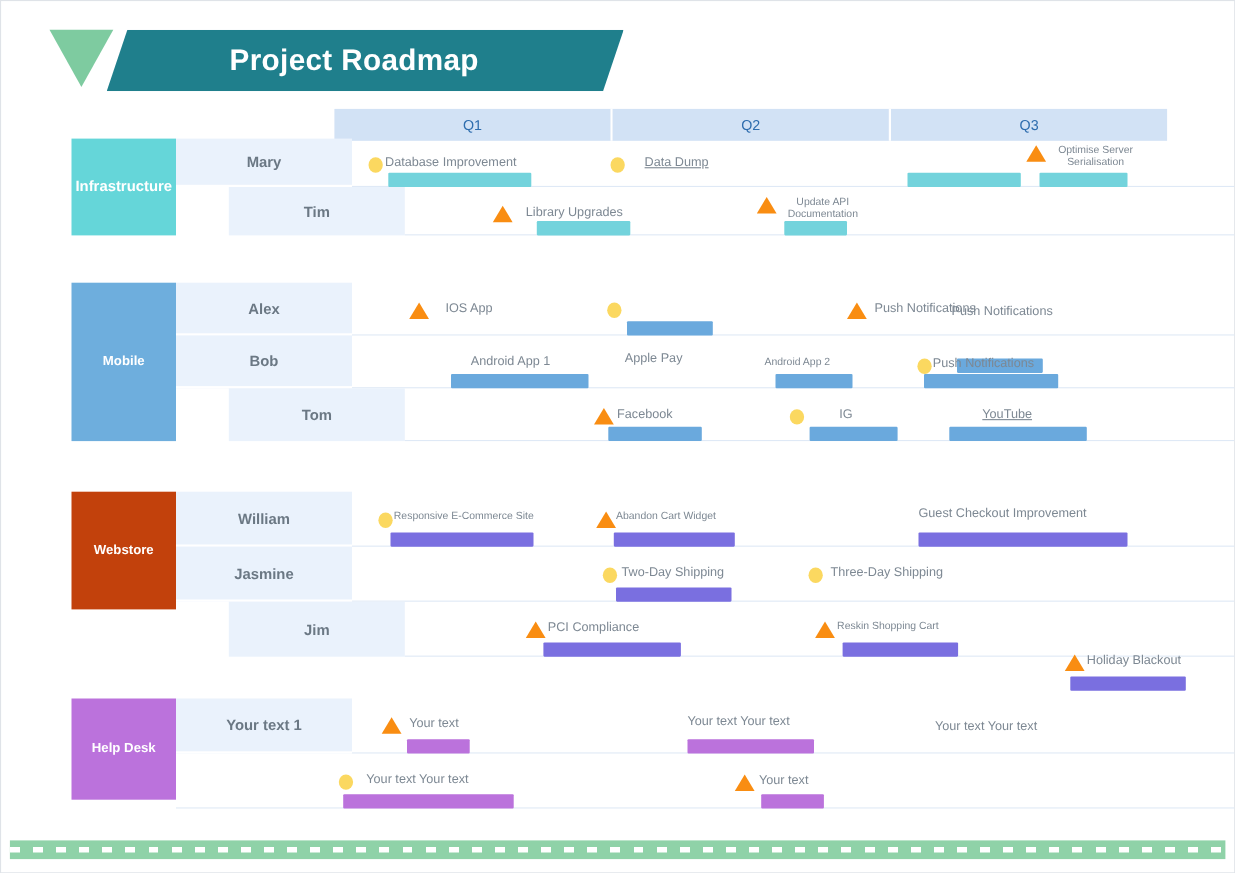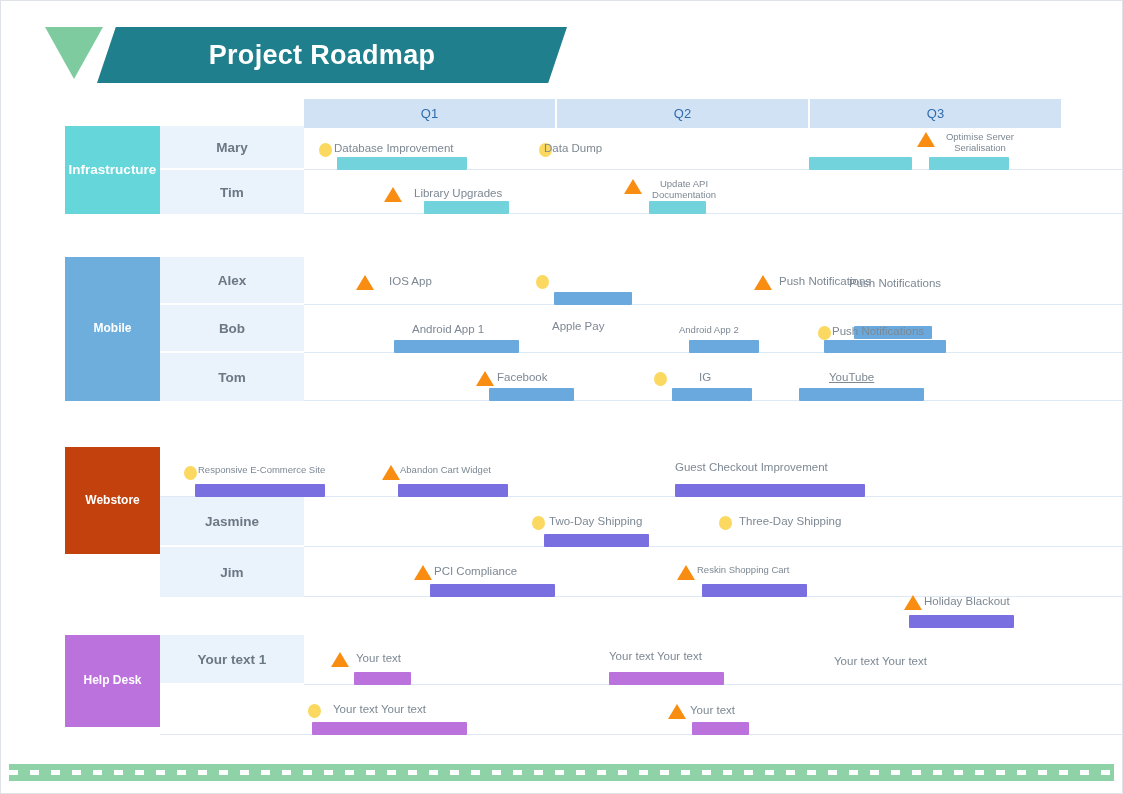--- a/index.html
+++ b/index.html
@@ -45,26 +45,26 @@
   .lane{position:absolute;left:64px;display:flex;}
   .lane-label{
     width:95px;display:flex;align-items:center;justify-content:center;
     color:#ffffff;font-weight:bold;font-size:12px;text-align:center;
     line-height:1.12;box-sizing:border-box;padding:0 6px;
   }
   .lane-label.small{font-size:13.5px;}
   .rows{width:964px;position:relative;}
   .row{position:relative;display:flex;box-sizing:border-box;}
   .row-name{
-    width:144px;background:#eaf2fc;color:#6b7884;
+    width:160px;background:#eaf2fc;color:#6b7884;
     font-weight:bold;font-size:13.5px;
     display:flex;align-items:center;justify-content:center;
     border-bottom:2px solid #ffffff;box-sizing:border-box;
   }
-  .row:last-child .row-name{border-bottom:none;}
+  .row:last-child .row-name{border-bottom:none;margin-left:48px;}
   .track{position:relative;flex:1;}
   .baseline{
     position:absolute;left:0;right:0;bottom:0;height:1px;background:#dfe9f6;
   }
 
   .bar{position:absolute;height:13px;border-radius:1px;}
   .tasklabel{
     position:absolute;font-size:11.5px;color:#7d8893;white-space:nowrap;
     line-height:1.12;
   }
@@ -109,21 +109,21 @@
       <div class="rows">
         <div class="row" style="height: 44px;">
           <div class="row-name">Mary</div>
           <div class="track">
             <div class="baseline"></div>
             <div class="mk circle" style="left: 15px; top: 17px;"></div>
             <div class="bar" style="left: 33px; width: 130px; background: rgb(115, 211, 220); top: 31px;"></div>
             <div class="tasklabel" style="left: 30px; top: 16px;">Database Improvement</div>
             <div class="mk circle" style="left: 235px; top: 17px;"></div>
             <div class="bar" style="left: 505px; width: 103px; background: rgb(115, 211, 220); top: 31px;"></div>
-            <div class="tasklabel" style="left: 240px; top: 16px;">Data Dump</div>
+            <div class="tasklabel" style="left: 266px; top: 16px; text-decoration: underline;">Data Dump</div>
             <div class="mk tri" style="left: 613px; top: 6px;"></div>
             <div class="bar" style="left: 625px; width: 80px; background: rgb(115, 211, 220); top: 31px;"></div>
             <div class="tasklabel wrap" style="left: 630px; top: 6px; width: 92px;">Optimise Server Serialisation</div>
           </div>
         </div>
         <div class="row" style="height: 44px;">
           <div class="row-name">Tim</div>
           <div class="track">
             <div class="baseline"></div>
             <div class="mk tri" style="left: 80px; top: 17px;"></div>
@@ -180,20 +180,21 @@
             <div class="bar" style="left: 495px; width: 125px; background: rgb(106, 169, 221); top: 35px;"></div>
             <div class="tasklabel" style="left: 525px; top: 18px; text-decoration: underline;">YouTube</div>
           </div>
         </div>
       </div>
     </div>
     <div class="lane" style="top: 446px;">
       <div class="lane-label" style="background: #c2410c; height: 107px;">Webstore</div>
       <div class="rows">
         <div class="row" style="height: 50px;">
+          <div class="row-name">William</div>
           <div class="track">
             <div class="baseline"></div>
             <div class="mk circle" style="left: 24px; top: 19px;"></div>
             <div class="bar" style="left: 35px; width: 130px; background: rgb(122, 111, 224); top: 37px;"></div>
             <div class="tasklabel tiny" style="left: 38px; top: 18px;">Responsive E-Commerce Site</div>
             <div class="mk tri" style="left: 222px; top: 18px;"></div>
             <div class="bar" style="left: 238px; width: 110px; background: rgb(122, 111, 224); top: 37px;"></div>
             <div class="tasklabel tiny" style="left: 240px; top: 18px;">Abandon Cart Widget</div>
             <div class="bar" style="left: 515px; width: 190px; background: rgb(122, 111, 224); top: 37px;"></div>
             <div class="tasklabel" style="left: 515px; top: 14px;">Guest Checkout Improvement</div>

